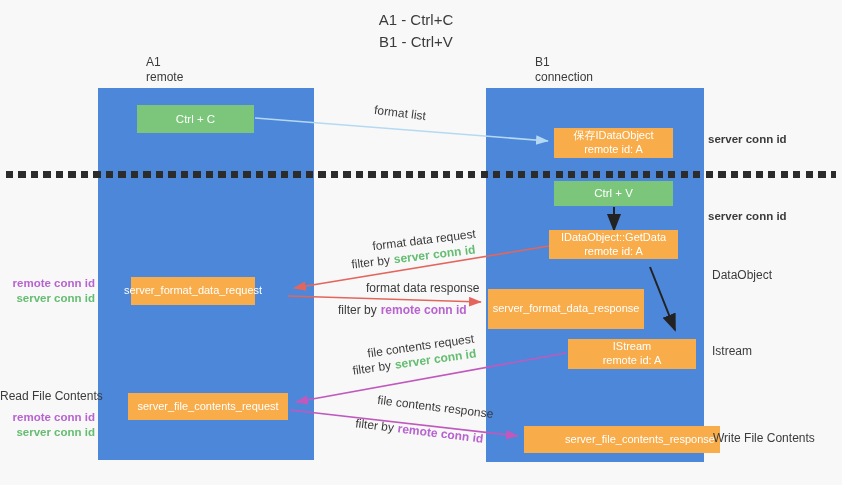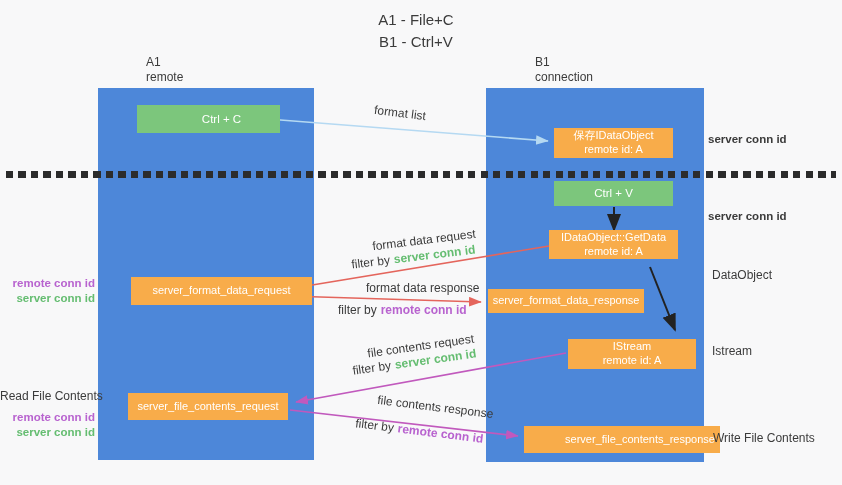--- a/index.html
+++ b/index.html
@@ -28,21 +28,21 @@
   .side-plain{position:absolute;font-size:12px;color:#3b3b3b;white-space:nowrap;}
   .read-fc{left:0;width:92px;text-align:right;}
   svg.arrows{position:absolute;left:0;top:0;pointer-events:none;}
 </style>
 </head>
 <body>
 
 <div class="canvas">
 
   <div class="title">
-    <div>A1 - File+C</div>
+    <div>A1 - Ctrl+C</div>
     <div>B1 - Ctrl+V</div>
   </div>
 
   <div class="col-head" style="left:146px;top:55px;">
     <div>A1</div>
     <div>remote</div>
   </div>
   <div class="col-head" style="left:535px;top:55px;">
     <div>B1</div>
     <div>connection</div>
@@ -70,43 +70,43 @@
     </defs>
     <line x1="255" y1="118" x2="548" y2="141" stroke="#b5d9f2" stroke-width="1.6" marker-end="url(#m-blue)"></line>
     <line x1="614" y1="207" x2="614" y2="230" stroke="#222222" stroke-width="2" marker-end="url(#m-black)"></line>
     <line x1="549" y1="246" x2="294" y2="288" stroke="#e4655c" stroke-width="1.6" marker-end="url(#m-salmon)"></line>
     <line x1="288" y1="296" x2="481" y2="302" stroke="#e4655c" stroke-width="1.6" marker-end="url(#m-salmon)"></line>
     <line x1="650" y1="267" x2="675" y2="330" stroke="#222222" stroke-width="2" marker-end="url(#m-black)"></line>
     <line x1="566" y1="353" x2="296" y2="402" stroke="#c159bd" stroke-width="1.6" marker-end="url(#m-magenta)"></line>
     <line x1="290" y1="410" x2="518" y2="436" stroke="#c159bd" stroke-width="1.6" marker-end="url(#m-magenta)"></line>
   </svg>
 
-  <div class="node green" style="left:137px;top:105px;width:117px;height:28px;padding-left:26px;">
+  <div class="node green" style="left:137px;top:105px;width:117px;height:28px;">
     <span>Ctrl + C</span>
   </div>
 
   <div class="node orange" style="left:554px;top:128px;width:119px;height:30px;">
     <span>保存IDataObject</span>
     <span>remote id: A</span>
   </div>
 
   <div class="node green" style="left:554px;top:181px;width:119px;height:25px;">
     <span>Ctrl + V</span>
   </div>
 
   <div class="node orange" style="left:549px;top:230px;width:129px;height:29px;">
     <span>IDataObject::GetData</span>
     <span>remote id: A</span>
   </div>
 
-  <div class="node orange" style="left:131px;top:277px;width:181px;height:28px;">
+  <div class="node orange" style="left:131px;top:277px;width:124px;height:28px;">
     <span>server_format_data_request</span>
   </div>
 
-  <div class="node orange" style="left:488px;top:289px;width:156px;height:24px;">
+  <div class="node orange" style="left:488px;top:289px;width:156px;height:40px;">
     <span>server_format_data_response</span>
   </div>
 
   <div class="node orange" style="left:568px;top:339px;width:128px;height:30px;">
     <span>IStream</span>
     <span>remote id: A</span>
   </div>
 
   <div class="node orange" style="left:128px;top:393px;width:160px;height:27px;">
     <span>server_file_contents_request</span>

